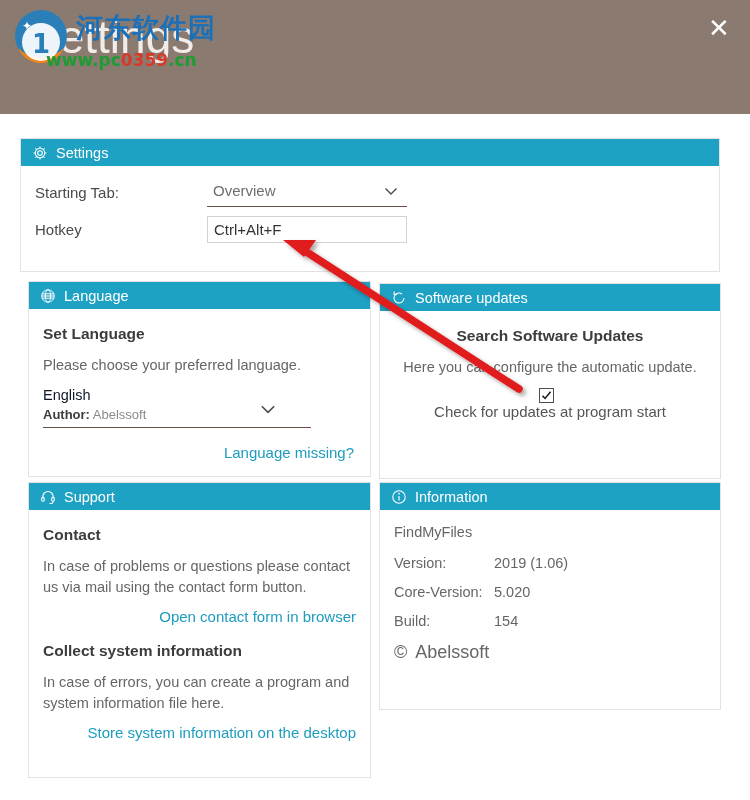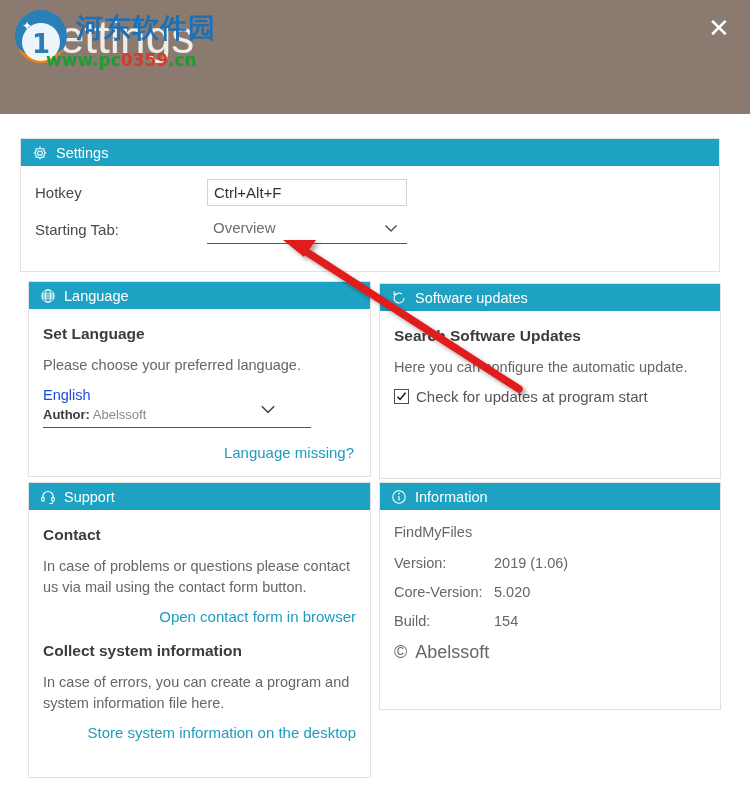--- a/index.html
+++ b/index.html
@@ -173,21 +173,21 @@
   .chev {
     position: absolute;
     right: 8px;
     top: 4px;
     width: 16px;
     height: 16px;
   }
 
   
   #panel-language { left: 28px; top: 281px; width: 343px; height: 196px; }
-  #panel-updates  { left: 379px; top: 283px; width: 342px; height: 196px; }
+  #panel-updates  { left: 379px; top: 283px; width: 342px; height: 196px; text-align: center; }
   
   #panel-support  { left: 28px; top: 482px; width: 343px; height: 296px; }
   #panel-info     { left: 379px; top: 482px; width: 342px; height: 228px; }
 
   .sec-title {
     font-size: 15.5px;
     font-weight: bold;
     color: #3c3c3c;
     margin: 4px 0 12px 0;
   }
@@ -208,21 +208,21 @@
   
   .lang-select {
     position: relative;
     width: 268px;
     border-bottom: 1.5px solid #6b4f45;
     padding-bottom: 2px;
     margin-top: 10px;
   }
   .lang-name {
     font-size: 14.5px;
-    color: #1d4ed8;
+    color: #0f172a;
     line-height: 19px;
   }
   .lang-author {
     font-size: 13px;
     color: #8a8a8a;
     line-height: 20px;
   }
   .lang-author b { color: #3c3c3c; }
   .lang-chev {
     position: absolute;
@@ -235,20 +235,21 @@
     margin-top: 16px;
     text-align: right;
     padding-right: 2px;
   }
 
   
   .cbrow {
     display: flex;
     align-items: center;
     margin-top: 10px;
+    flex-direction: column;
   }
   .cbox {
     width: 15px;
     height: 15px;
     border: 1.5px solid #4d4d4d;
     box-sizing: border-box;
     margin-right: 7px;
     display: flex;
     align-items: center;
     justify-content: center;
@@ -317,32 +318,32 @@
           <path d="M9 1.8v1.6M9 14.6v1.6M1.8 9h1.6M14.6 9h1.6M3.9 3.9l1.15 1.15M12.95 12.95l1.15 1.15M14.1 3.9l-1.15 1.15M5.05 12.95L3.9 14.1"></path>
           <circle cx="9" cy="9" r="5.4"></circle>
         </g>
       </svg>
     </span>
     <span class="phtitle">Settings</span>
   </div>
   <div class="settings-grid">
 
     <div class="srow">
-      <div class="slabel">Hotkey</div>
-      <div class="textbox">Ctrl+Alt+F</div>
-    </div>
-
-    <div class="srow">
       <div class="slabel">Starting Tab:</div>
       <div class="dropdown">
         <div class="dval">Overview</div>
         <svg class="chev" viewBox="0 0 16 16">
           <path d="M2.5 5.5 L8 11 L13.5 5.5" fill="none" stroke="#4a4a4a" stroke-width="1.4"></path>
         </svg>
       </div>
+    </div>
+
+    <div class="srow">
+      <div class="slabel">Hotkey</div>
+      <div class="textbox">Ctrl+Alt+F</div>
     </div>
 
 
   </div>
 </div>
 
 <div class="panel" id="panel-language">
   <div class="panel-head">
     <span class="phicon">
       <svg viewBox="0 0 18 18" width="16" height="16">

